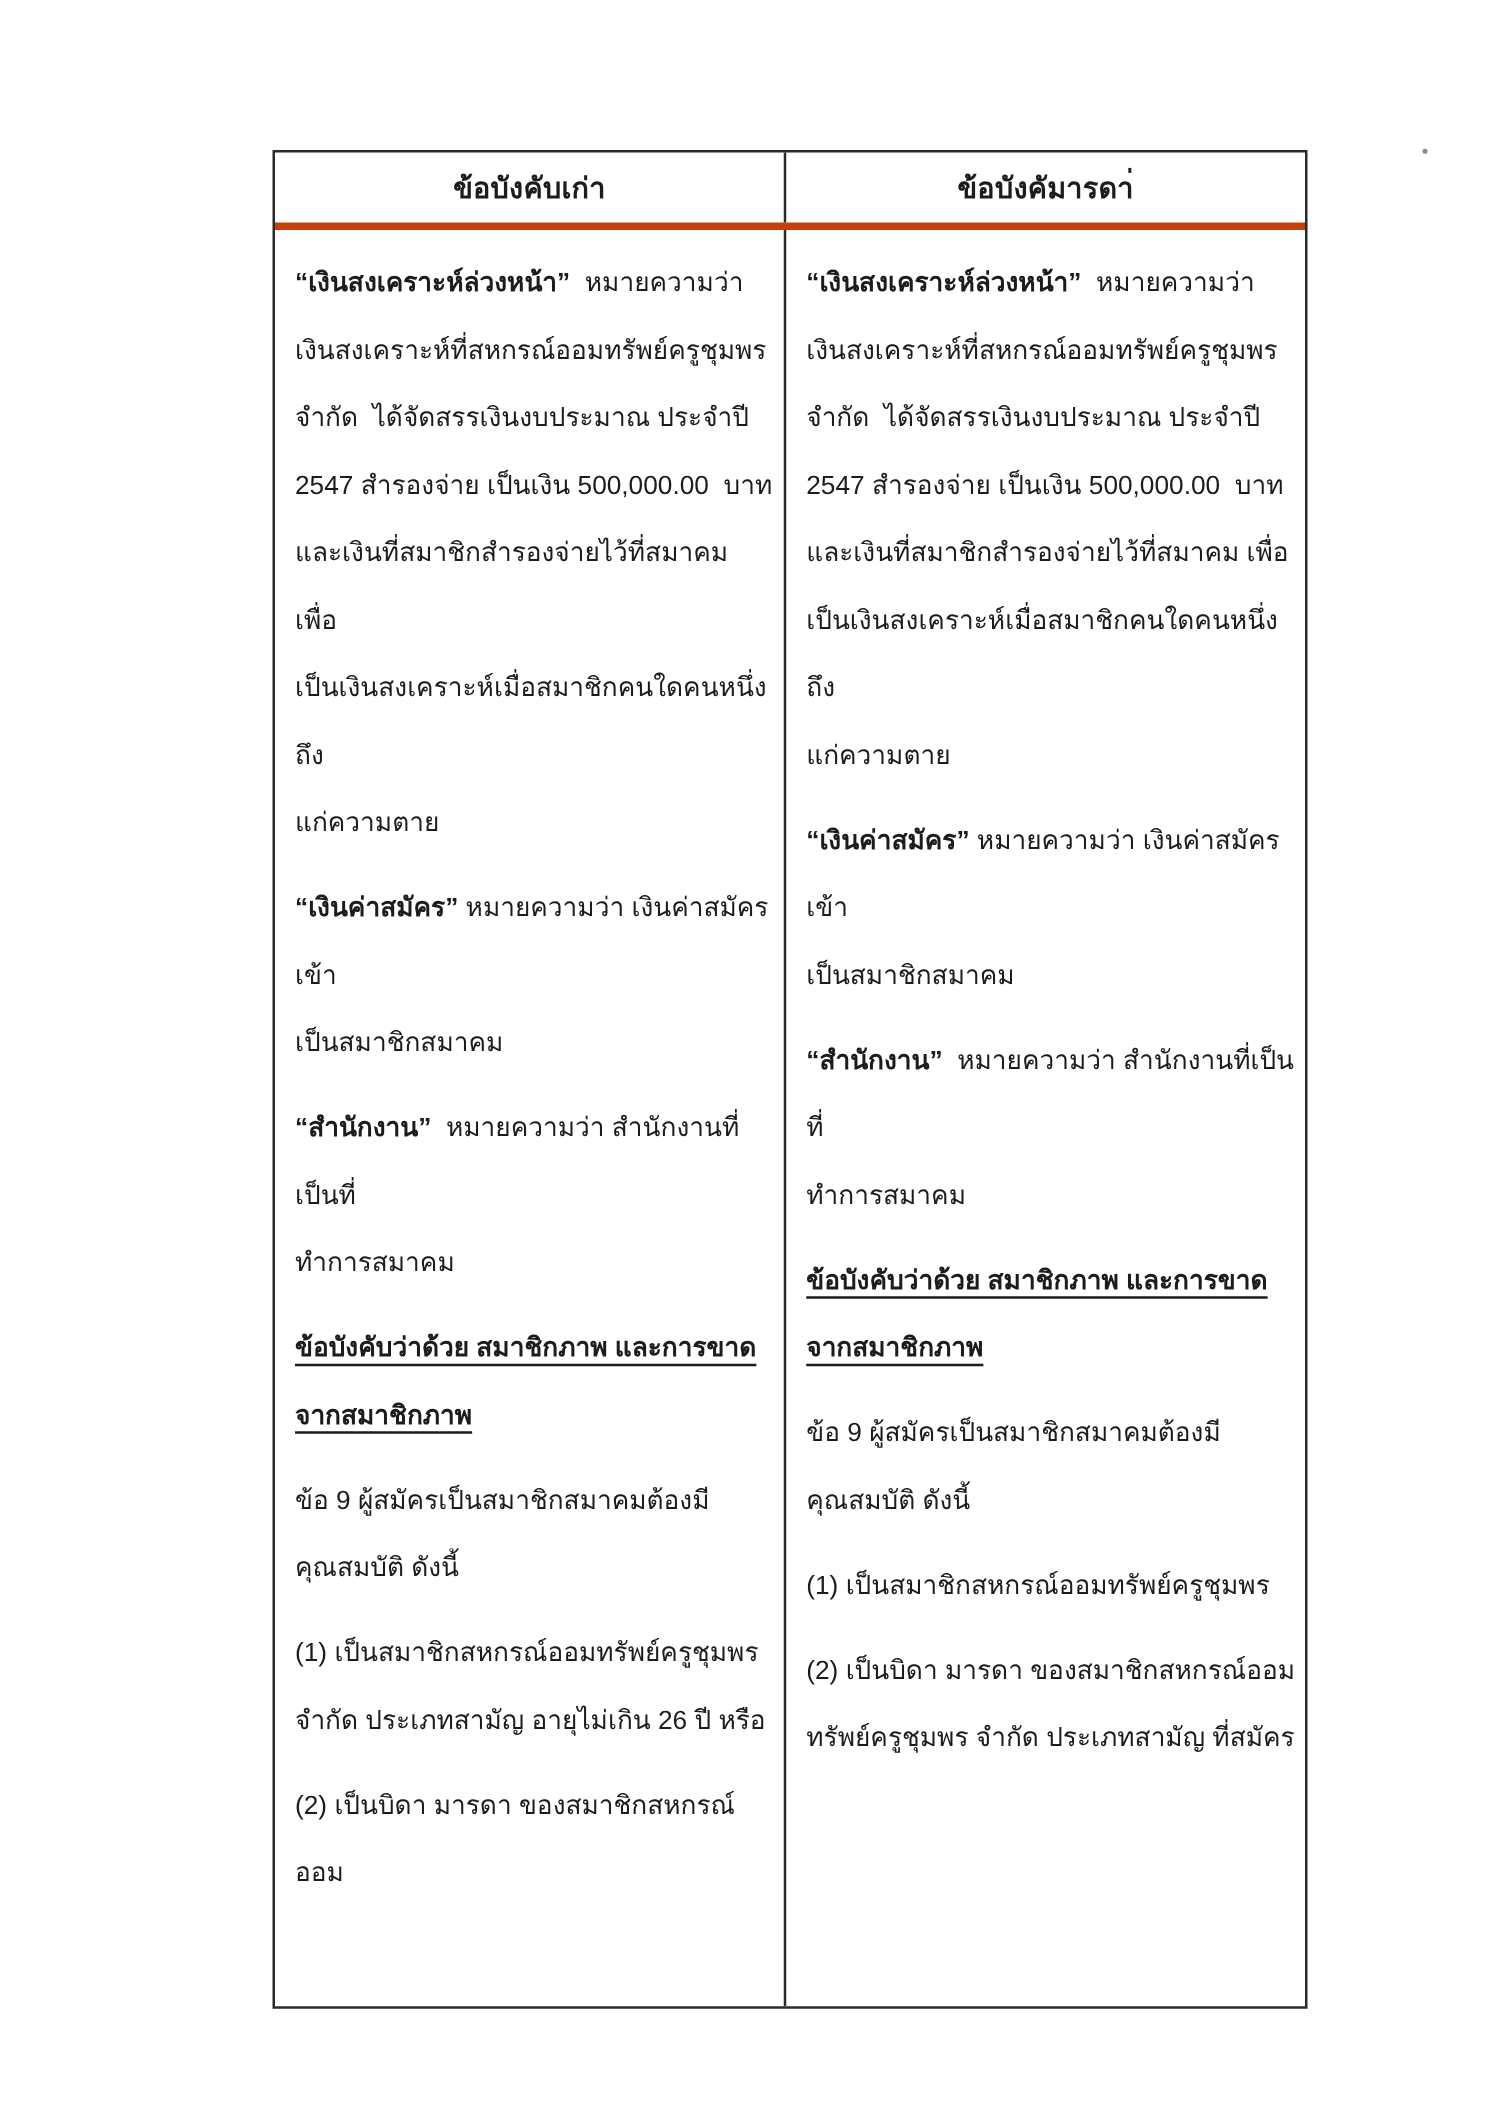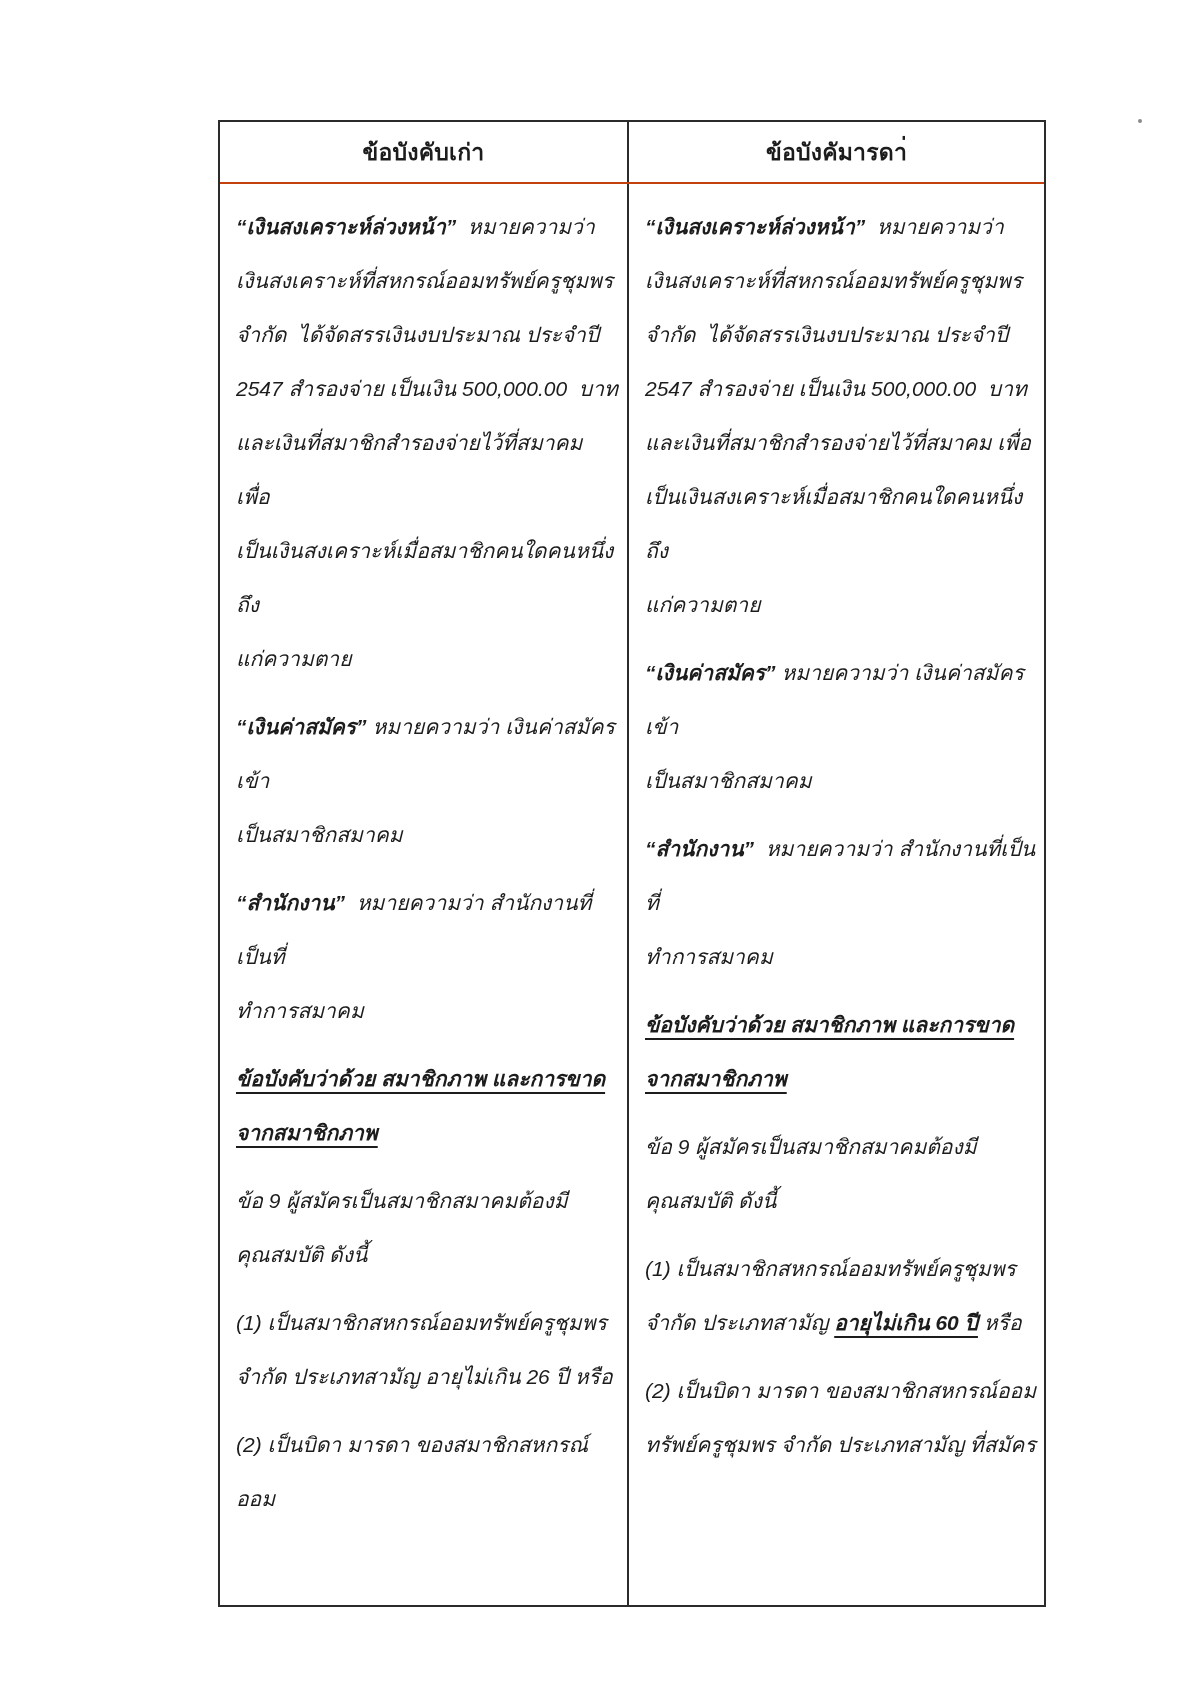--- a/index.html
+++ b/index.html
@@ -26,21 +26,21 @@
     width: 828px;
     height: 1487px;
     border: 2px solid #2b2b2b;
     box-sizing: border-box;
     display: flex;
     flex-direction: column;
   }
   .header-row {
     display: flex;
     height: 62px;
-    border-bottom: 2px solid #c2410c;
+    border-bottom: 6px solid #c2410c;
     box-sizing: border-box;
     flex: 0 0 auto;
   }
   .header-cell {
     box-sizing: border-box;
     display: flex;
     align-items: center;
     justify-content: center;
     font-size: 23px;
     font-weight: bold;
@@ -50,21 +50,20 @@
   .header-cell.new { flex: 1; border-left: 2px solid #2b2b2b; }
   .body-row {
     display: flex;
     flex: 1 1 auto;
     overflow: hidden;
   }
   .body-cell {
     box-sizing: border-box;
     padding: 16px 6px 0 16px;
     font-size: 21px;
-    font-style: italic;
   }
   .body-cell.old { width: 407px; }
   .body-cell.new { flex: 1; border-left: 2px solid #2b2b2b; }
   .block { margin: 0 0 14px 0; }
   .line {
     line-height: 54px;
     white-space: pre-wrap;
   }
   .seg.b { font-weight: bold; }
   .seg.u {
@@ -153,21 +152,20 @@
           <div class="block">
             <div class="line"><span class="seg b u">ข้อบังคับว่าด้วย สมาชิกภาพ และการขาด</span></div>
             <div class="line"><span class="seg b u">จากสมาชิกภาพ</span></div>
           </div>
           <div class="block">
             <div class="line"><span class="seg">ข้อ 9 ผู้สมัครเป็นสมาชิกสมาคมต้องมี</span></div>
             <div class="line"><span class="seg">คุณสมบัติ ดังนี้</span></div>
           </div>
           <div class="block">
             <div class="line"><span class="seg">(1) เป็นสมาชิกสหกรณ์ออมทรัพย์ครูชุมพร</span></div>
-            <div class="line"><span class="seg">จำกัด ประเภทสามัญ </span><span class="seg b u">อายุไม่เกิน 60 ปี</span><span class="seg"> หรือ</span></div>
           </div>
           <div class="block">
             <div class="line"><span class="seg">(2) เป็นบิดา มารดา ของสมาชิกสหกรณ์ออม</span></div>
             <div class="line"><span class="seg">ทรัพย์ครูชุมพร จำกัด ประเภทสามัญ ที่สมัคร</span></div>
           </div>
         </div>
     </div>
 
   </div>
 </div>

